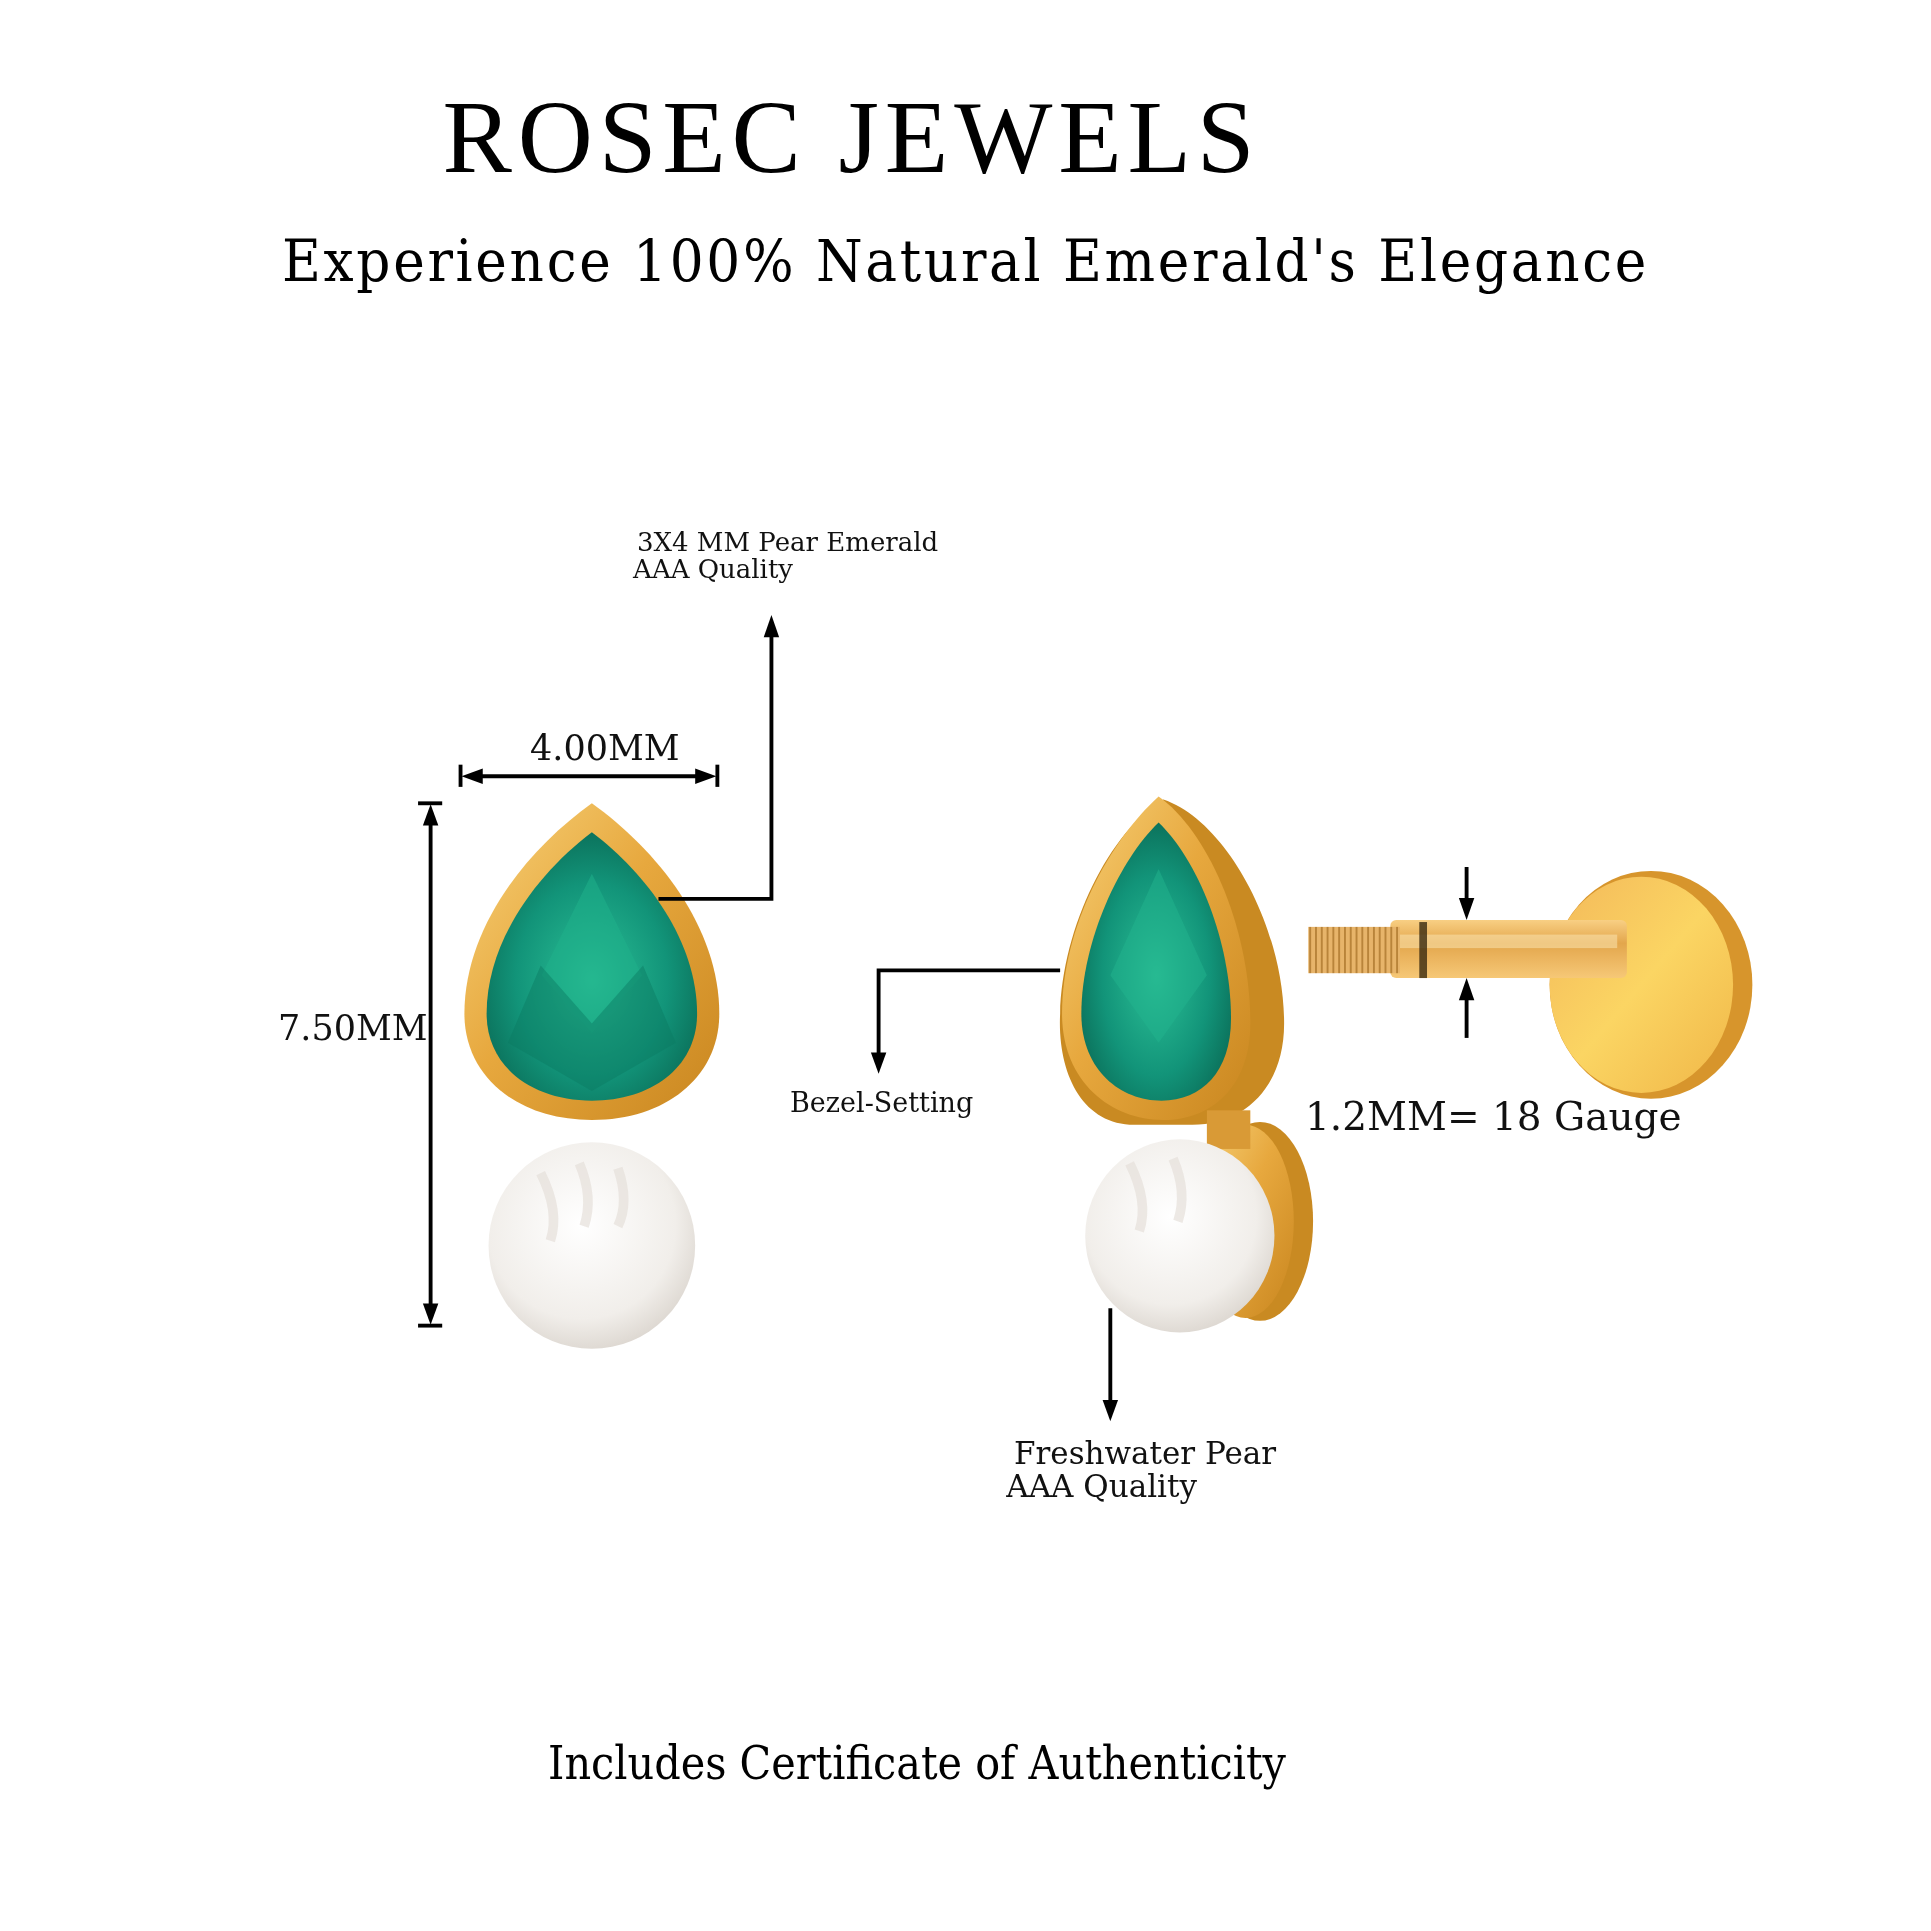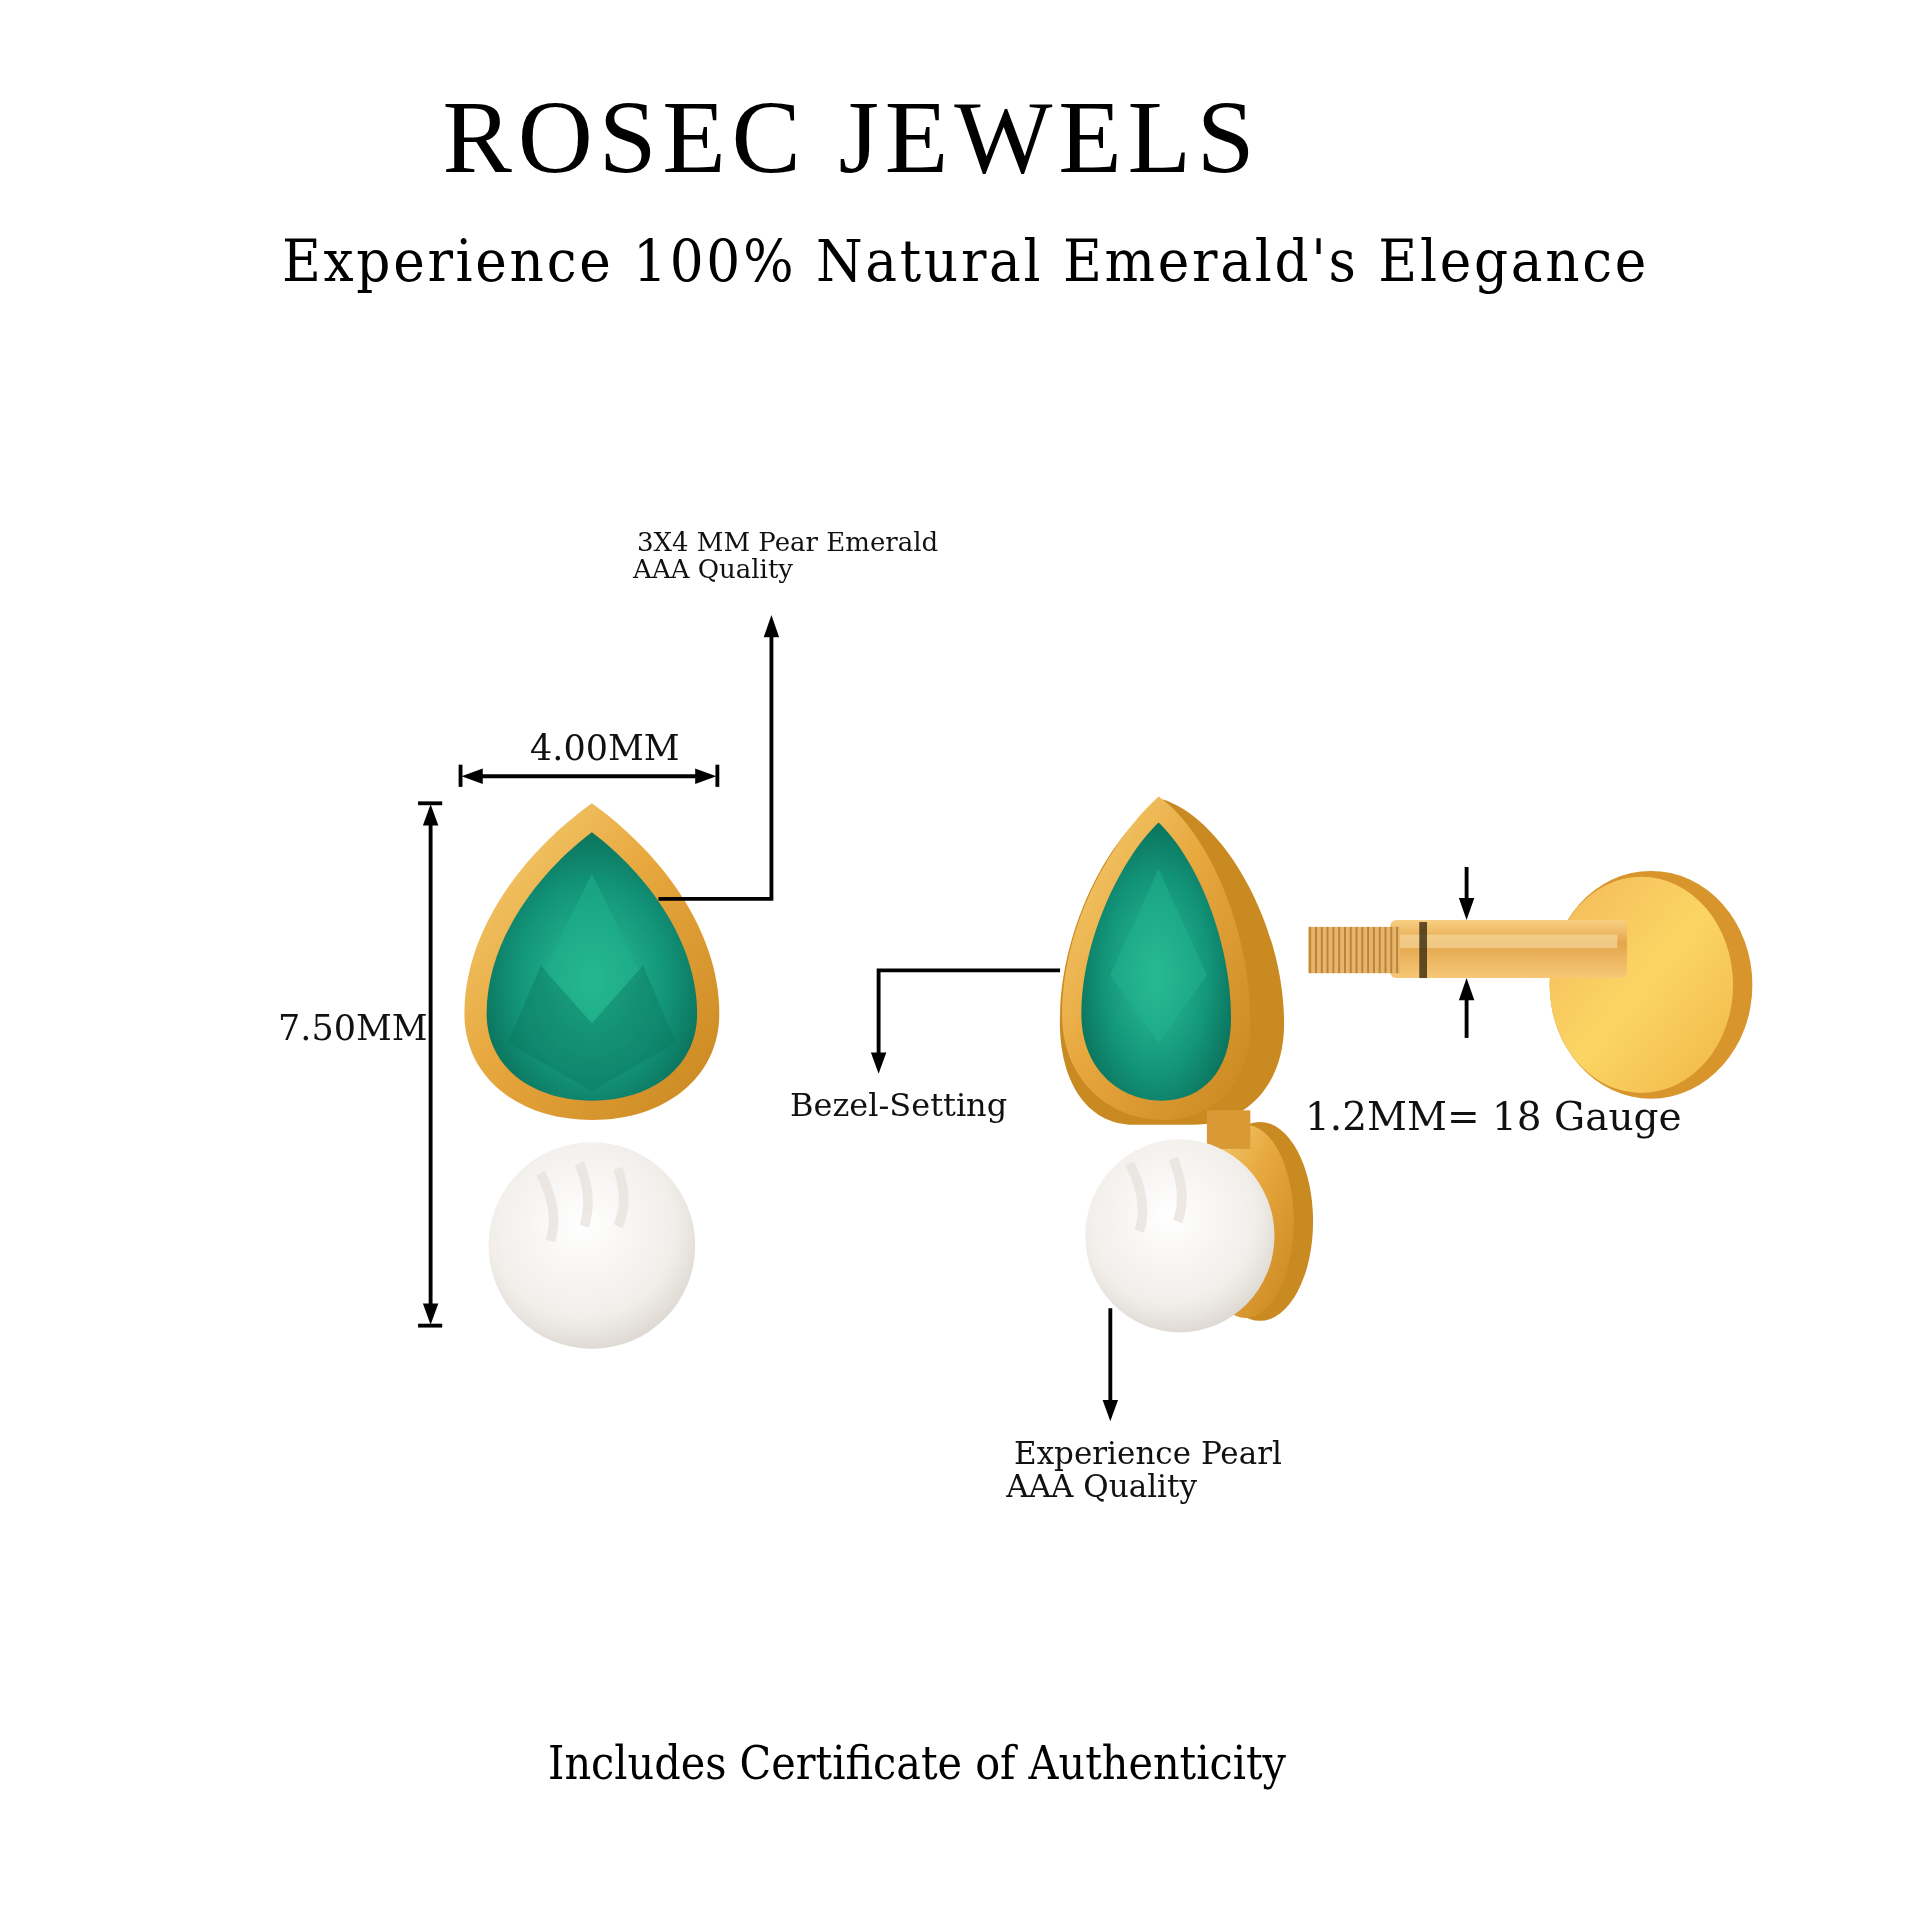--- a/index.html
+++ b/index.html
@@ -12,21 +12,21 @@
   .brand-tagline {
     position: absolute; left: 0; width: 1931px; top: 232px; text-align: center;
     font-family: "DejaVu Serif", serif; font-size: 58px; letter-spacing: 2.9px;
     transform: scaleX(0.92); line-height: 1; color: #000;
   }
   .label { position: absolute; font-family: "DejaVu Serif", serif; color: #111; line-height: 1.05; white-space: nowrap; }
   .lbl-emerald { left: 637px; top: 529px; font-size: 26px; }
   .lbl-emerald .l2 { margin-left: -3.9px; }
   .lbl-width { left: 518px; top: 730px; font-size: 35px; margin-left: 12px; }
   .lbl-height { left: 278px; top: 1010px; font-size: 35px; }
-  .lbl-bezel { left: 790px; top: 1089px; font-size: 32px; }
+  .lbl-bezel { left: 790px; top: 1089px; font-size: 27px; }
   .lbl-gauge { left: 1305px; top: 1097px; font-size: 39px; }
   .lbl-pearl { left: 1014px; top: 1437px; font-size: 31px; }
   .lbl-pearl .l2 { margin-left: -7.7px; }
   .footer {
     position: absolute; left: 0; width: 1834px; top: 1736px; text-align: center;
     font-family: "DejaVu Serif", serif; font-size: 46px; transform: scaleX(0.9); color: #000;
   }
   svg.art { position: absolute; left: 0; top: 0; width: 1931px; height: 1931px; }
   [data-interactable] {}
 </style>
@@ -147,18 +147,18 @@
   <div data-interactable="false">3X4 MM Pear Emerald</div>
   <div class="l2" data-interactable="false">AAA Quality</div>
 </div>
 
 <div class="label lbl-width" data-interactable="false">4.00MM</div>
 <div class="label lbl-height" data-interactable="false">7.50MM</div>
 <div class="label lbl-bezel" data-interactable="false">Bezel-Setting</div>
 <div class="label lbl-gauge" data-interactable="false">1.2MM= 18 Gauge</div>
 
 <div class="label lbl-pearl" data-interactable="false">
-  <div data-interactable="false">Experience Pearl</div>
+  <div data-interactable="false">Freshwater Pear</div>
   <div class="l2" data-interactable="false">AAA Quality</div>
 </div>
 
 <div class="footer" data-interactable="false">Includes Certificate of Authenticity</div>
 
 
 </body></html>

